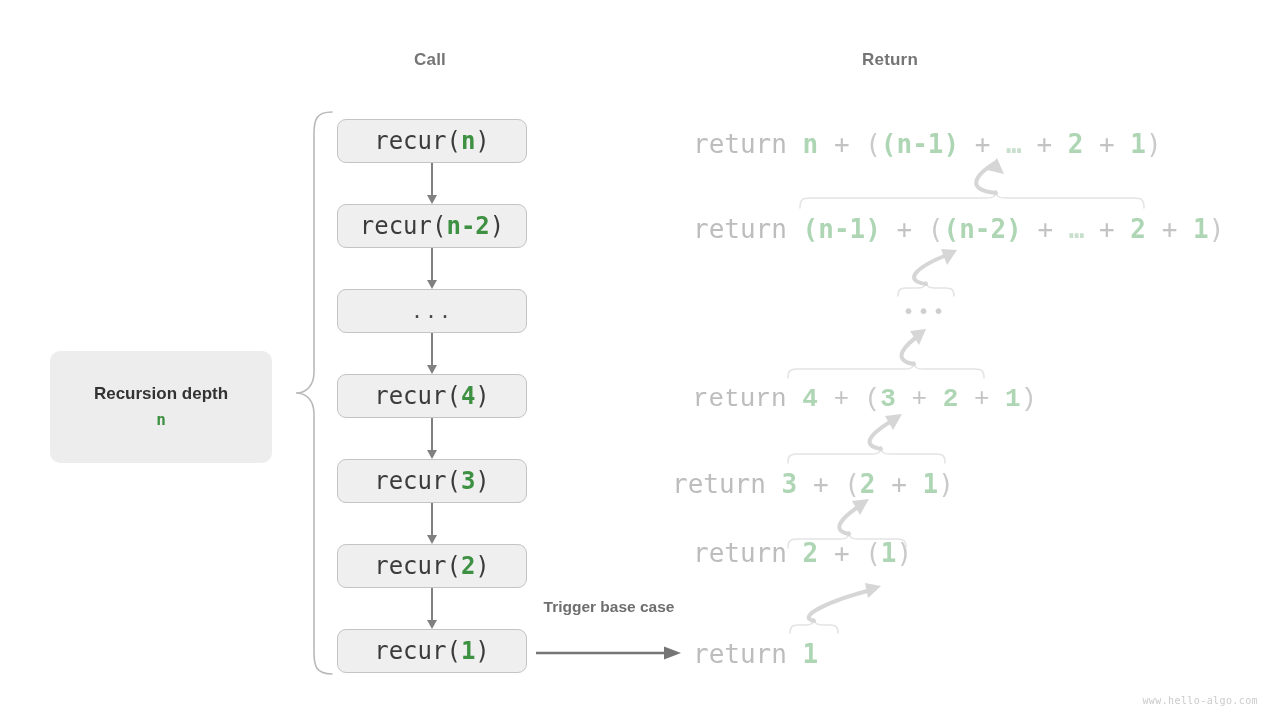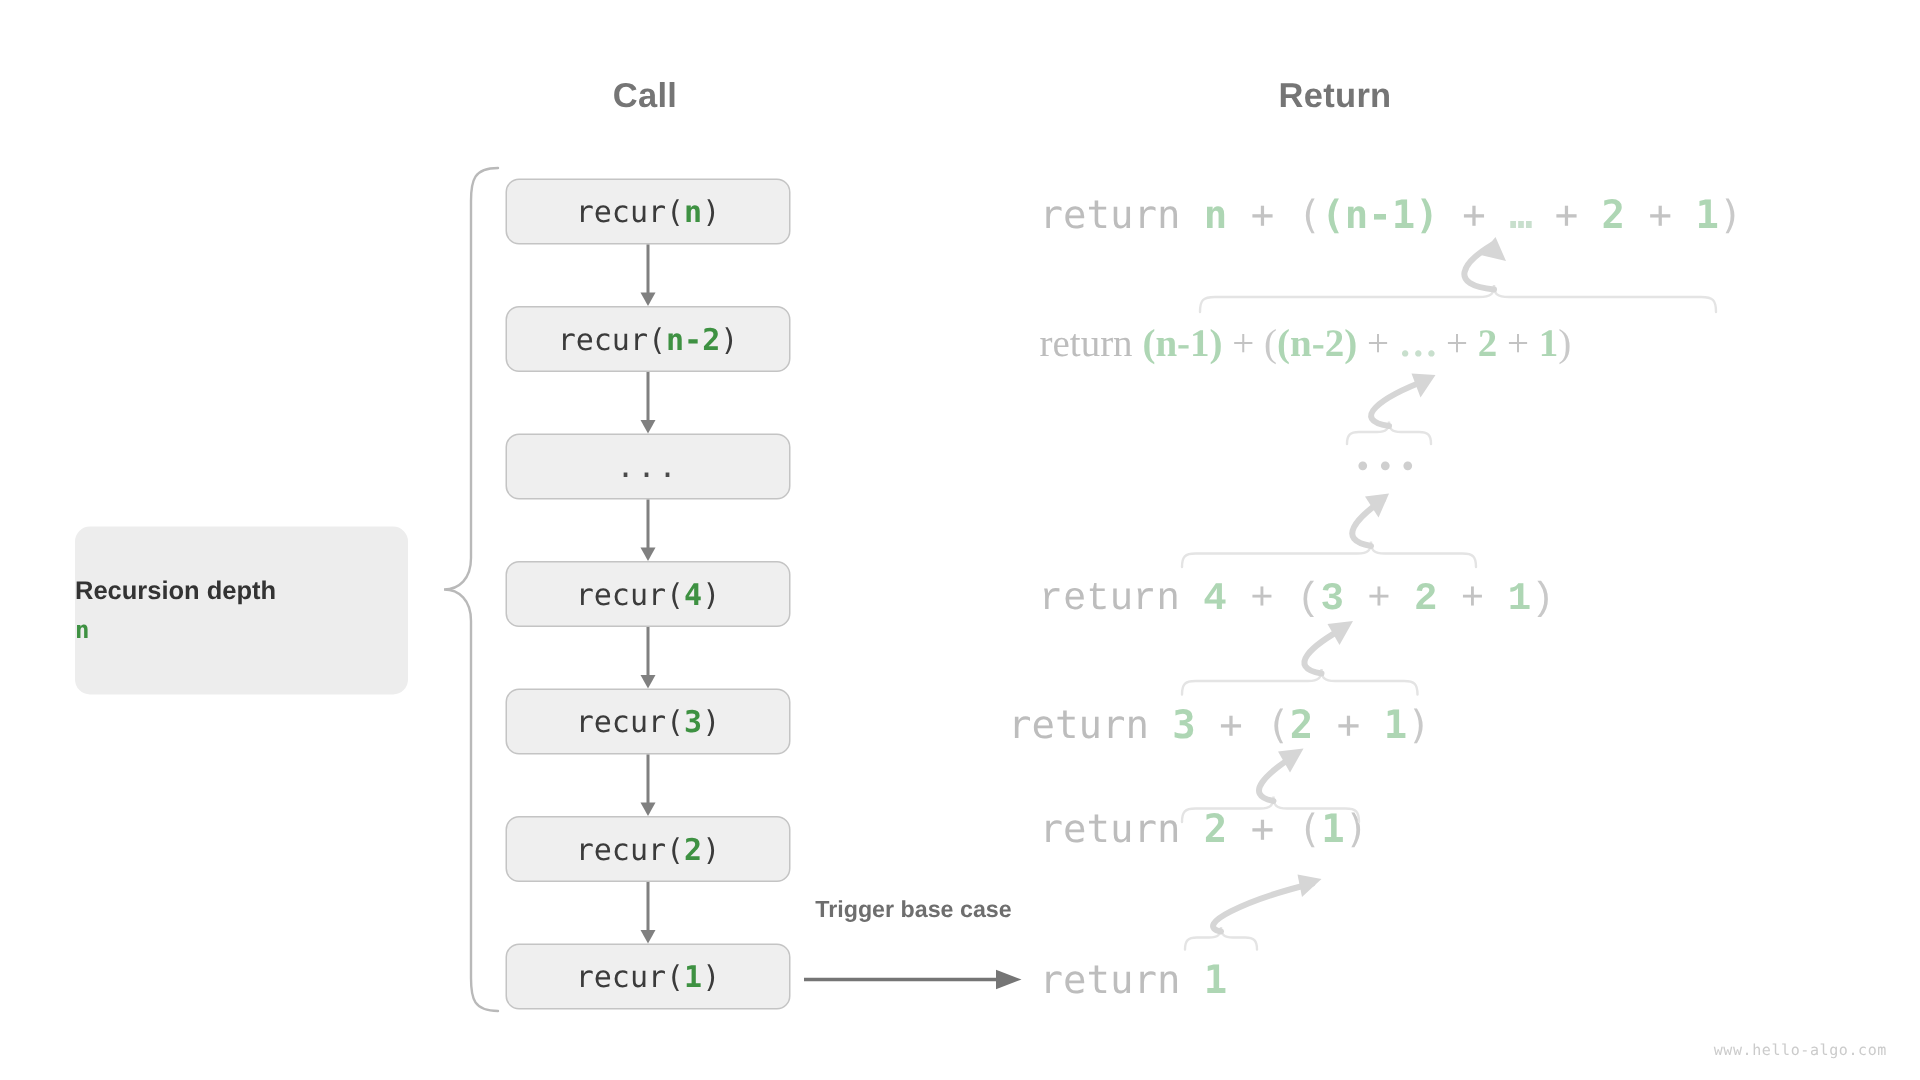--- a/index.html
+++ b/index.html
@@ -19,21 +19,21 @@
     position: absolute;
     left: 0; top: 0;
     width: 1280px;
     height: 720px;
   }
 
   
   .col-header {
     position: absolute;
     font-family: "Liberation Sans", sans-serif;
-    font-size: 23px;
+    font-size: 17px;
     font-weight: bold;
     color: #757575;
     letter-spacing: 0.2px;
     white-space: nowrap;
     transform: translateX(-50%);
   }
   #header-call   { left: 430px; top: 50px; }
   #header-return { left: 890px; top: 50px; }
 
   
@@ -43,21 +43,21 @@
     width: 190px;
     height: 44px;
     box-sizing: border-box;
     background: #efefef;
     border: 1.4px solid #c4c4c4;
     border-radius: 9px;
     display: flex;
     align-items: center;
     justify-content: center;
     font-family: "DejaVu Sans Mono", monospace;
-    font-size: 20px;
+    font-size: 24px;
     color: #3b3b3b;
     letter-spacing: 0px;
     white-space: nowrap;
   }
   .call-box .arg { color: #3e9142; font-weight: bold; }
   .call-box.ellipsis { font-size: 20px; color: #4a4a4a; letter-spacing: 2px; }
 
   
   .v-arrow {
     position: absolute;
@@ -88,21 +88,21 @@
     position: absolute;
     left: 50px;
     top: 351px;
     width: 222px;
     height: 112px;
     box-sizing: border-box;
     background: #ededed;
     border-radius: 10px;
     display: flex;
     flex-direction: column;
-    align-items: flex-start;
+    align-items: center;
     justify-content: center;
   }
   #depth-box .depth-title {
     font-family: "Liberation Sans", sans-serif;
     font-size: 17px;
     font-weight: bold;
     color: #333333;
     line-height: 1.1;
   }
   #depth-box .depth-value {
@@ -263,21 +263,21 @@
 
   <div id="trigger-label">Trigger base case</div>
 
   <svg id="base-arrow" width="148" height="18" viewBox="0 0 148 18">
     <line x1="0" y1="9" x2="128" y2="9" stroke="#757575" stroke-width="2.4"></line>
     <polygon points="128,2.5 145,9 128,15.5" fill="#757575"></polygon>
   </svg>
 
   <div id="returns-container">
       <div class="ret-line" style="top: 131px; left: 693px;"><span class="kw">return </span><span class="val">n</span><span class="op"> + </span><span class="par">(</span><span class="val">(n-1)</span><span class="op"> + </span><span class="dots">…</span><span class="op"> + </span><span class="val">2</span><span class="op"> + </span><span class="val">1</span><span class="par">)</span></div>
-      <div class="ret-line" style="top: 216px; left: 693px; font-family: Liberation Serif, serif;"><span class="kw">return </span><span class="val">(n-1)</span><span class="op"> + </span><span class="par">(</span><span class="val">(n-2)</span><span class="op"> + </span><span class="dots">…</span><span class="op"> + </span><span class="val">2</span><span class="op"> + </span><span class="val">1</span><span class="par">)</span></div>
+      <div class="ret-line" style="top: 216px; left: 693px;"><span class="kw">return </span><span class="val">(n-1)</span><span class="op"> + </span><span class="par">(</span><span class="val">(n-2)</span><span class="op"> + </span><span class="dots">…</span><span class="op"> + </span><span class="val">2</span><span class="op"> + </span><span class="val">1</span><span class="par">)</span></div>
       <div class="ret-line" style="top: 386px; left: 693px; font-family: Liberation Mono, monospace;"><span class="kw">return </span><span class="val">4</span><span class="op"> + </span><span class="par">(</span><span class="val">3</span><span class="op"> + </span><span class="val">2</span><span class="op"> + </span><span class="val">1</span><span class="par">)</span></div>
       <div class="ret-line" style="top: 471px; left: 672px;"><span class="kw">return </span><span class="val">3</span><span class="op"> + </span><span class="par">(</span><span class="val">2</span><span class="op"> + </span><span class="val">1</span><span class="par">)</span></div>
       <div class="ret-line" style="top: 540px; left: 693px;"><span class="kw">return </span><span class="val">2</span><span class="op"> + </span><span class="par">(</span><span class="val">1</span><span class="par">)</span></div>
       <div class="ret-line" style="top: 641px; left: 693px;"><span class="kw">return </span><span class="val">1</span></div>
     </div>
 
   <div id="ret-ellipsis">•••</div>
 
   <svg id="overlay" viewBox="0 0 1280 720">
 

